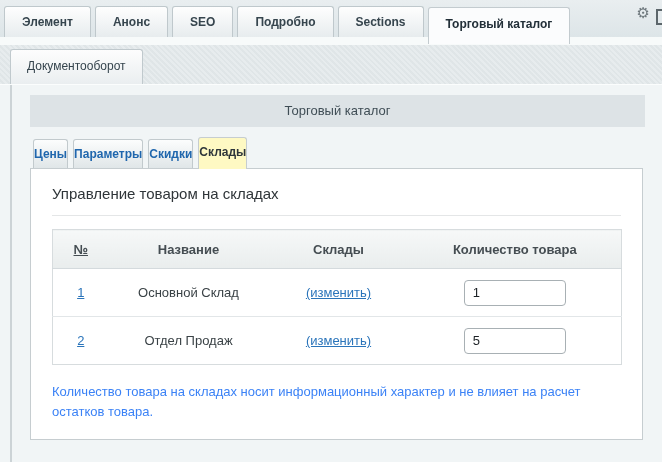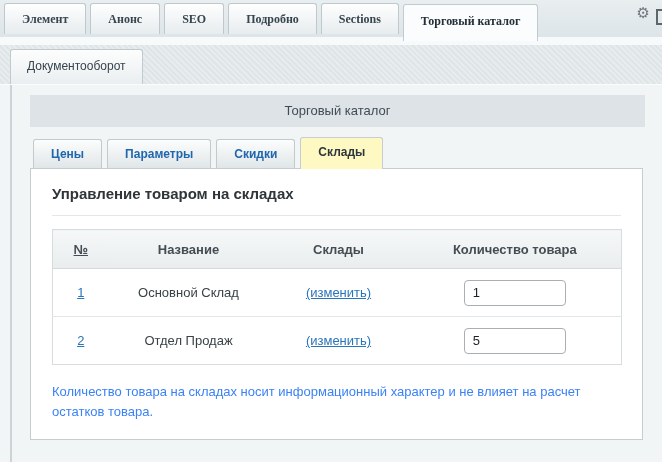--- a/index.html
+++ b/index.html
@@ -5,21 +5,21 @@
   html,body{margin:0;padding:0;}
   body{
     width:662px;height:462px;overflow:hidden;position:relative;
     font-family:"Liberation Sans","DejaVu Sans",sans-serif;
     background:#eff3f4;
   }
   
   .top-bar{
     position:absolute;left:0;top:0;width:662px;height:37px;
     background:linear-gradient(#e9eef0,#dde5e8);
-    display:flex;align-items:center;padding-left:4px;box-sizing:border-box;font-family:Liberation Serif, serif;
+    display:flex;align-items:flex-end;padding-left:4px;box-sizing:border-box;
   }
   .tab{
     height:30px;line-height:30px;padding:0 17px;margin-right:4px;
     background:linear-gradient(#fefefe,#e7ecee);
     border:1px solid #bfc8cc;border-bottom:none;
     border-radius:3px 3px 0 0;
     font-size:12px;font-weight:bold;color:#36454e;
     white-space:nowrap;cursor:pointer;position:relative;z-index:1;
   }
   .tab.active{
@@ -55,35 +55,35 @@
   .panel-header{
     position:absolute;left:30px;top:10px;width:615px;height:32px;line-height:32px;
     background:#dde3e6;text-align:center;
     font-size:13px;font-weight:500;color:#3f4d55;
   }
   .sub-tabs{
     position:absolute;left:33px;top:53px;height:30px;
     display:flex;align-items:flex-end;z-index:2;
   }
   .sub-tab{
-    height:28px;line-height:28px;padding:0 17px;margin-right:5px;
+    height:28px;line-height:28px;padding:0 0;margin-right:5px;
     background:linear-gradient(#fcfdfd,#e0e6e8);
     border:1px solid #c2cacd;border-bottom:none;border-radius:3px 3px 0 0;
     font-size:12px;font-weight:bold;color:#1f66ad;cursor:pointer;
   }
   .sub-tab.active{
     background:#fef9c3;color:#2e363b;height:31px;line-height:29px;margin-bottom:-1px;
     border-color:#c6cdd0;
   }
   .box{
     position:absolute;left:30px;top:83px;width:613px;height:272px;
     background:#fff;border:1px solid #c6cdd0;box-sizing:border-box;
   }
   .box h2{
-    margin:16px 21px 13px;font-size:15px;font-weight:700;color:#2f3539;
+    margin:16px 21px 13px;font-size:15px;font-weight:400;color:#2f3539;
   }
   .divider{margin:12px 21px 0;border:none;border-top:1px solid #e4e6e7;height:0;}
   
   table.wh{
     margin:13px 21px 0;border-collapse:collapse;width:569px;
     border:1px solid #d7dcde;table-layout:fixed;
   }
   table.wh th{
     height:36px;background:linear-gradient(#f6f8f8,#e9eded);
     font-size:13px;font-weight:bold;color:#454d52;text-align:center;

